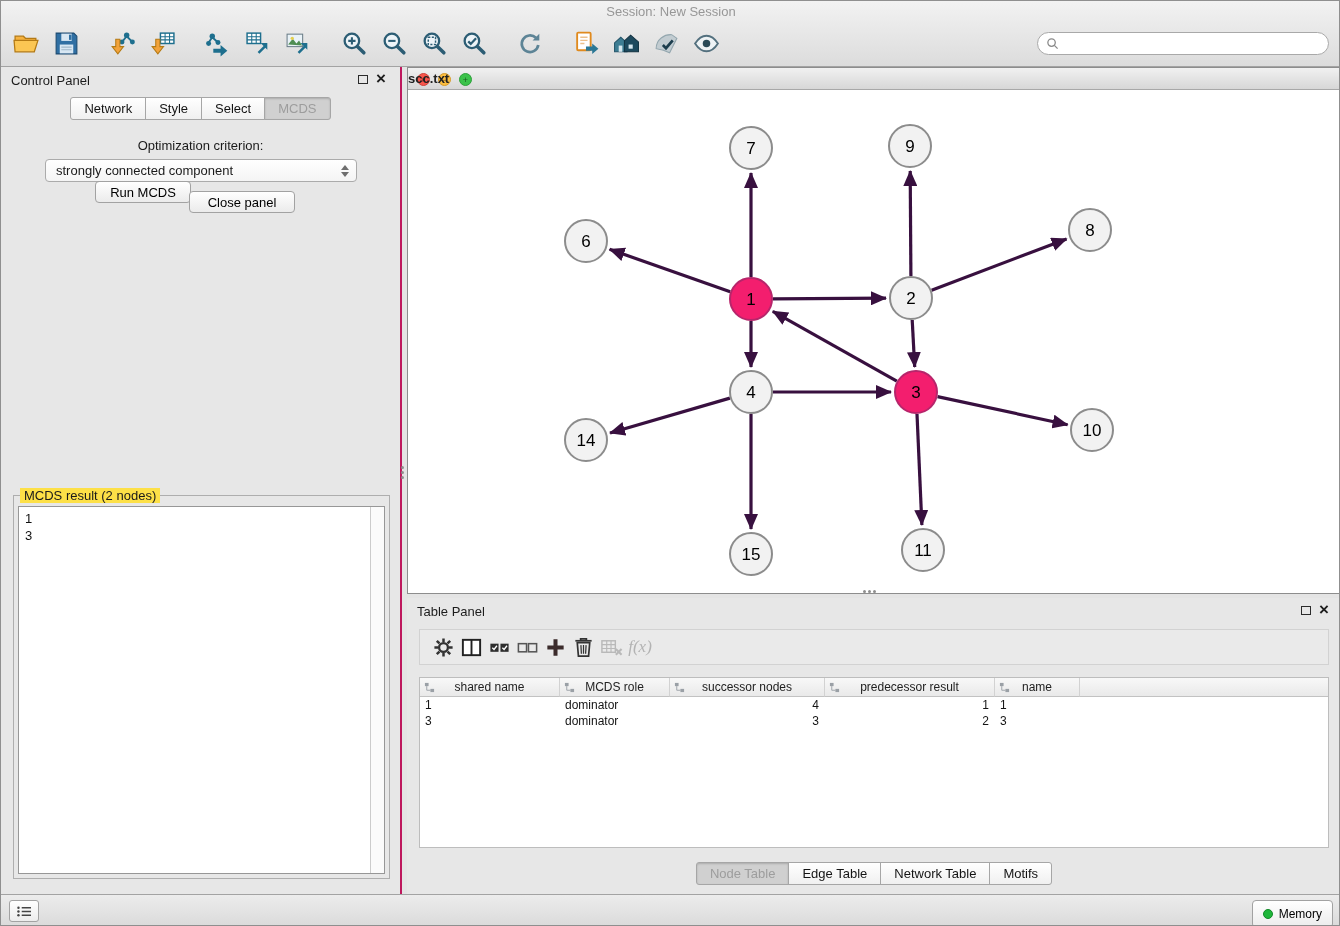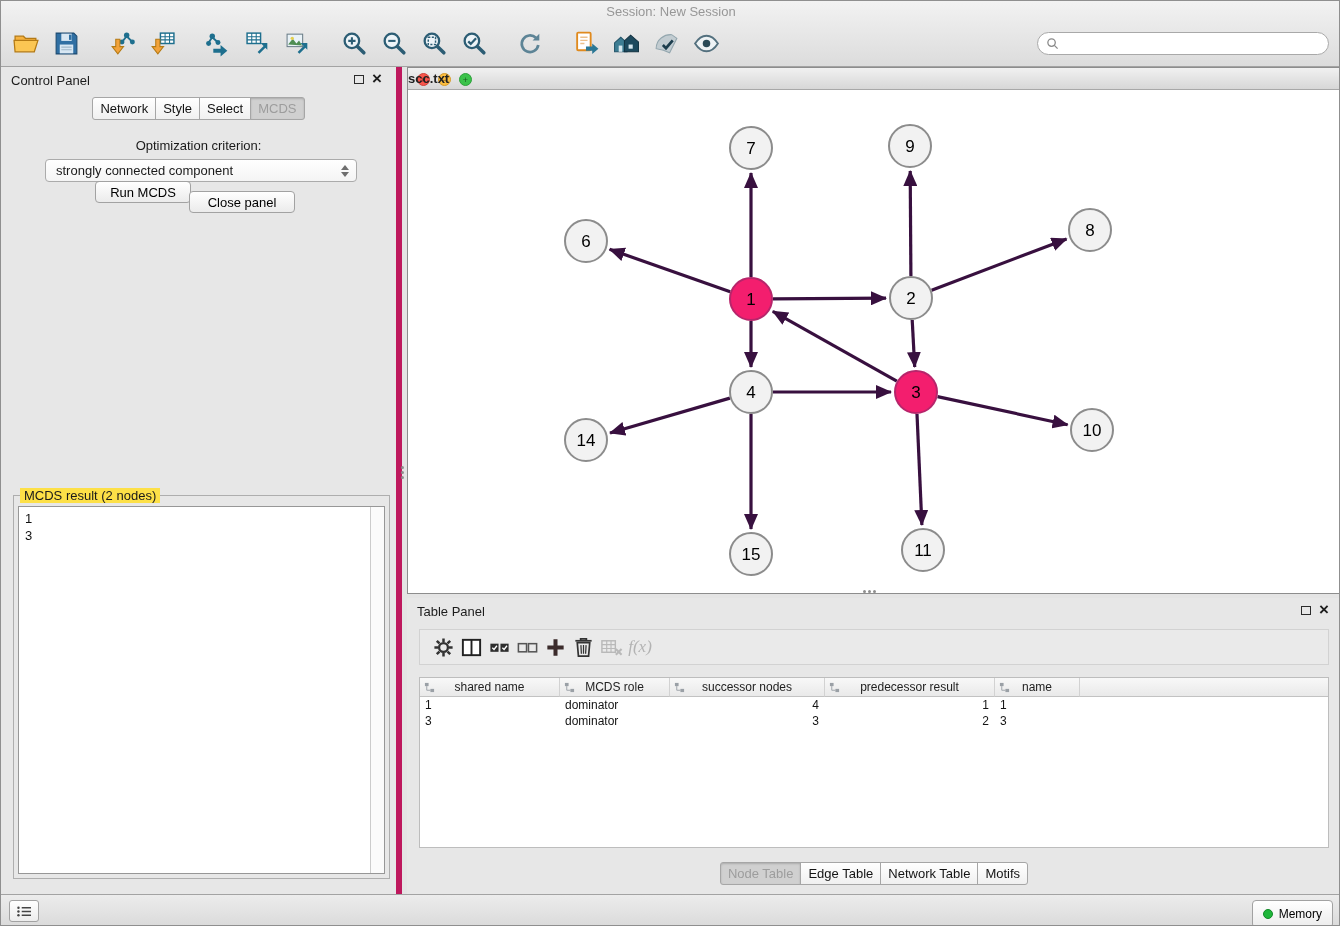--- a/index.html
+++ b/index.html
@@ -22,31 +22,31 @@
   .tb-group { display:flex; gap:8px; align-items:center; }
   .tb-btn { width:32px; height:32px; background:transparent; border:none; padding:2px; cursor:default; }
   .tb-btn svg { width:27px; height:27px; display:block; }
   #search-box { margin-left:auto; width:292px; height:23px; background:#fff;
     border:1px solid #a9a9a9; border-radius:12px; display:flex; align-items:center; padding:0 8px; }
   #search-box svg { width:13px; height:13px; flex:0 0 auto; }
   #search-box input { flex:1; border:none; outline:none; background:transparent;
     font:13px "Liberation Sans",sans-serif; margin-left:5px; }
   
   #control-panel { position:absolute; left:0; top:66px; width:401px; height:827px;
-    background:#e7e7e7; border-right:6px solid #be185d; }
+    background:#e7e7e7; border-right:2px solid #be185d; }
   .panel-header { position:relative; height:26px; }
   .panel-title { position:absolute; left:10px; top:6px; font-size:13px; color:#1c1c1c; }
   .panel-float { position:absolute; top:8px; width:10px; height:9px; border:1.5px solid #2b2b2b; background:transparent; }
   .panel-close { position:absolute; top:2px; width:14px; height:20px; font-size:17px; font-weight:bold; color:#1c1c1c; text-align:center; line-height:20px; }
   .panel-close::before { content:"\00D7"; }
   #control-panel .panel-float { right:32px; }
   #control-panel .panel-close { right:12px; }
   .tab-row { display:flex; justify-content:center; }
   #control-tabs { position:absolute; left:0; top:30px; width:100%; }
-  .tab { font:13px "Liberation Sans",sans-serif; padding:3px 7px;
+  .tab { font:13px "Liberation Sans",sans-serif; padding:3px 13px;
     background:linear-gradient(#ffffff,#f0f0f0); border:1px solid #a6a6a6; margin-left:-1px;
     color:#141414; cursor:default; }
   .tab:first-child { border-radius:3px 0 0 3px; margin-left:0; }
   .tab:last-child { border-radius:0 3px 3px 0; }
   .tab.active { background:#d0d0d0; color:#9d9d9d; box-shadow:inset 0 1px 2px rgba(0,0,0,.18); }
   #opt-label { position:absolute; top:71px; left:0; width:100%; text-align:center; font-size:13px; }
   #criterion-select { position:absolute; top:92px; left:44px; width:312px; height:23px;
     background:linear-gradient(#ffffff,#f4f4f4); border:1px solid #ababab; border-radius:4px;
     display:flex; align-items:center; padding-left:10px; font-size:13px; }
   .chev { display:inline-flex; flex-direction:column; gap:2px; margin-left:auto; margin-right:7px; }

